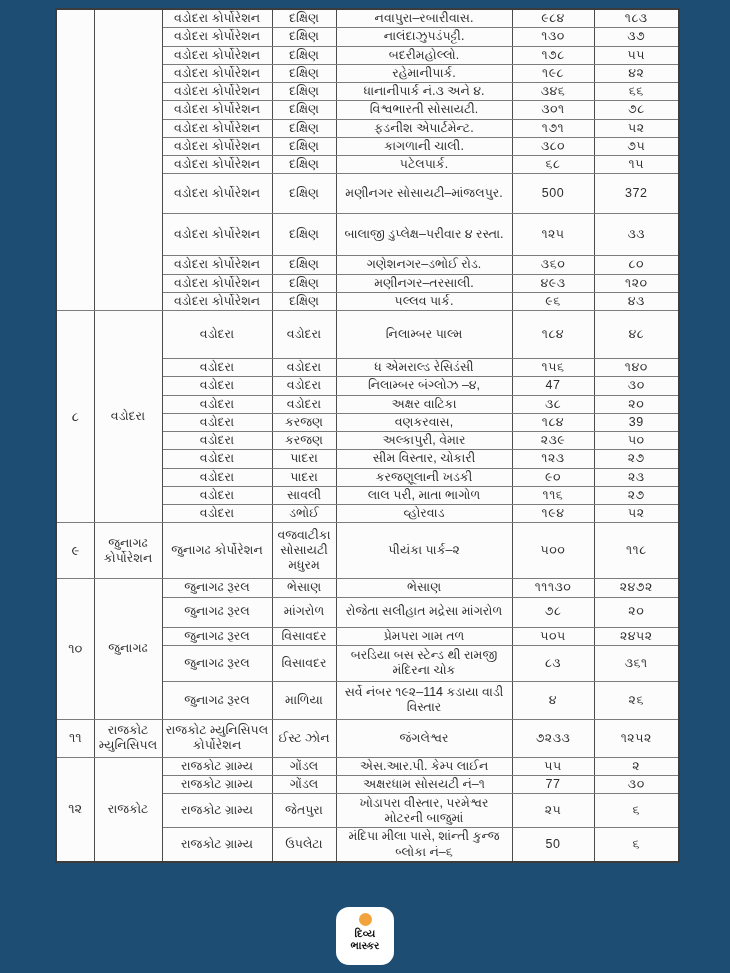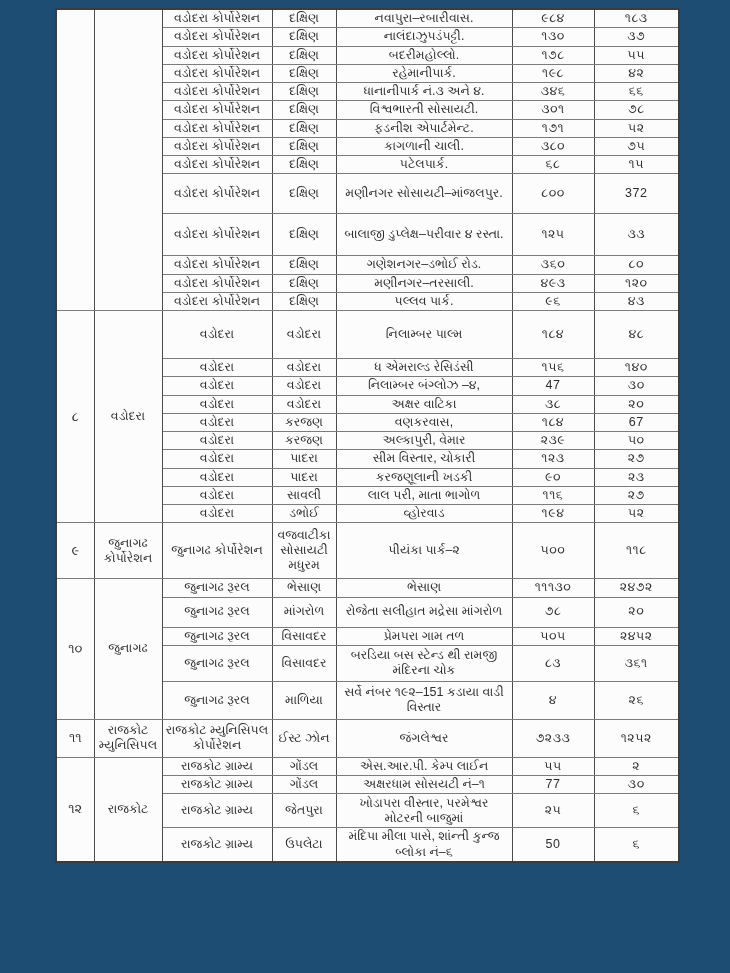--- a/index.html
+++ b/index.html
@@ -122,21 +122,21 @@
             <td>વડોદરા કોર્પોરેશન</td>
             <td>દક્ષિણ</td>
             <td>પટેલપાર્ક.</td>
             <td class="num">૬૮</td>
             <td class="num">૧૫</td>
           </tr>
           <tr style="height: 40px;">
             <td>વડોદરા કોર્પોરેશન</td>
             <td>દક્ષિણ</td>
             <td>મણીનગર સોસાયટી–માંજલપુર.</td>
-            <td class="num">૮૦૦</td>
+            <td class="num">500</td>
             <td class="num">372</td>
           </tr>
           <tr style="height: 42px;">
             <td>વડોદરા કોર્પોરેશન</td>
             <td>દક્ષિણ</td>
             <td>બાલાજી ડુપ્લેક્ષ–પરીવાર ૪ રસ્તા.</td>
             <td class="num">૧૨૫</td>
             <td class="num">૩૩</td>
           </tr>
           <tr style="height: 18px;">
@@ -188,21 +188,21 @@
             <td>વડોદરા</td>
             <td>અક્ષર વાટિકા</td>
             <td class="num">૩૮</td>
             <td class="num">૨૦</td>
           </tr>
           <tr style="height: 18px;">
             <td>વડોદરા</td>
             <td>કરજણ</td>
             <td>વણકરવાસ,</td>
             <td class="num">૧૮૪</td>
-            <td class="num">67</td>
+            <td class="num">39</td>
           </tr>
           <tr style="height: 18px;">
             <td>વડોદરા</td>
             <td>કરજણ</td>
             <td>અલ્કાપુરી, વેમાર</td>
             <td class="num">૨૩૯</td>
             <td class="num">૫૦</td>
           </tr>
           <tr style="height: 18px;">
             <td>વડોદરા</td>
@@ -267,21 +267,21 @@
           <tr style="height: 36px;">
             <td>જુનાગઢ રૂરલ</td>
             <td>વિસાવદર</td>
             <td>બરડિયા બસ સ્ટેન્ડ થી રામજી મંદિરના ચોક</td>
             <td class="num">૮૩</td>
             <td class="num">૩૬૧</td>
           </tr>
           <tr style="height: 38px;">
             <td>જુનાગઢ રૂરલ</td>
             <td>માળિયા</td>
-            <td>સર્વે નંબર ૧૯૨–151 કડાયા વાડી વિસ્તાર</td>
+            <td>સર્વે નંબર ૧૯૨–114 કડાયા વાડી વિસ્તાર</td>
             <td class="num">૪</td>
             <td class="num">૨૬</td>
           </tr>
           <tr class="sec-start" style="height: 38px;">
             <td class="serial">૧૧</td>
             <td>રાજકોટ મ્યુનિસિપલ</td>
             <td>રાજકોટ મ્યુનિસિપલ કોર્પોરેશન</td>
             <td>ઈસ્ટ ઝોન</td>
             <td>જંગલેશ્વર</td>
             <td class="num">૭૨૩૩</td>
@@ -314,14 +314,19 @@
             <td>રાજકોટ ગ્રામ્ય</td>
             <td>ઉપલેટા</td>
             <td>મંદિપા મીલા પાસે, શાંન્તી કુન્જ બ્લોકા નં–૬</td>
             <td class="num">50</td>
             <td class="num">૬</td>
           </tr>
         </tbody>
     </table>
   </div>
 
+  <div class="logo" style="background: rgb(255, 255, 255);">
+    <div class="logo-dot" style="background: rgb(242, 163, 60);"></div>
+    <div class="logo-line">દિવ્ય</div>
+    <div class="logo-line">ભાસ્કર</div>
+  </div>
 
 </div>
 
 </body></html>

